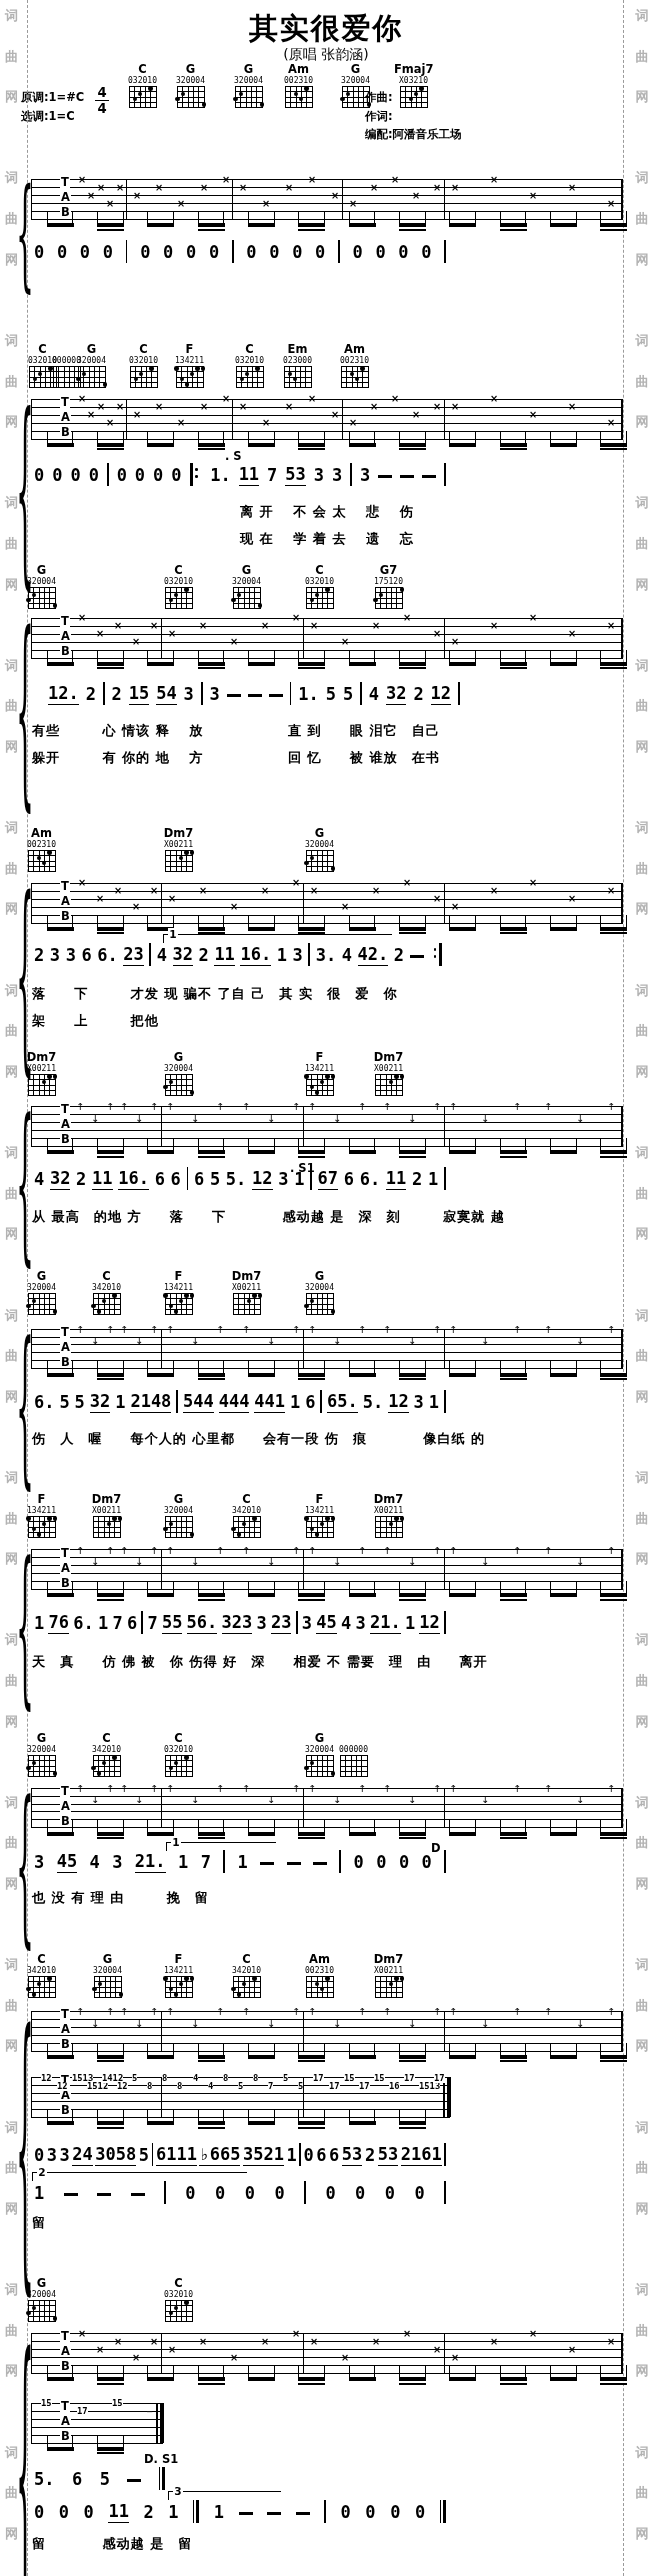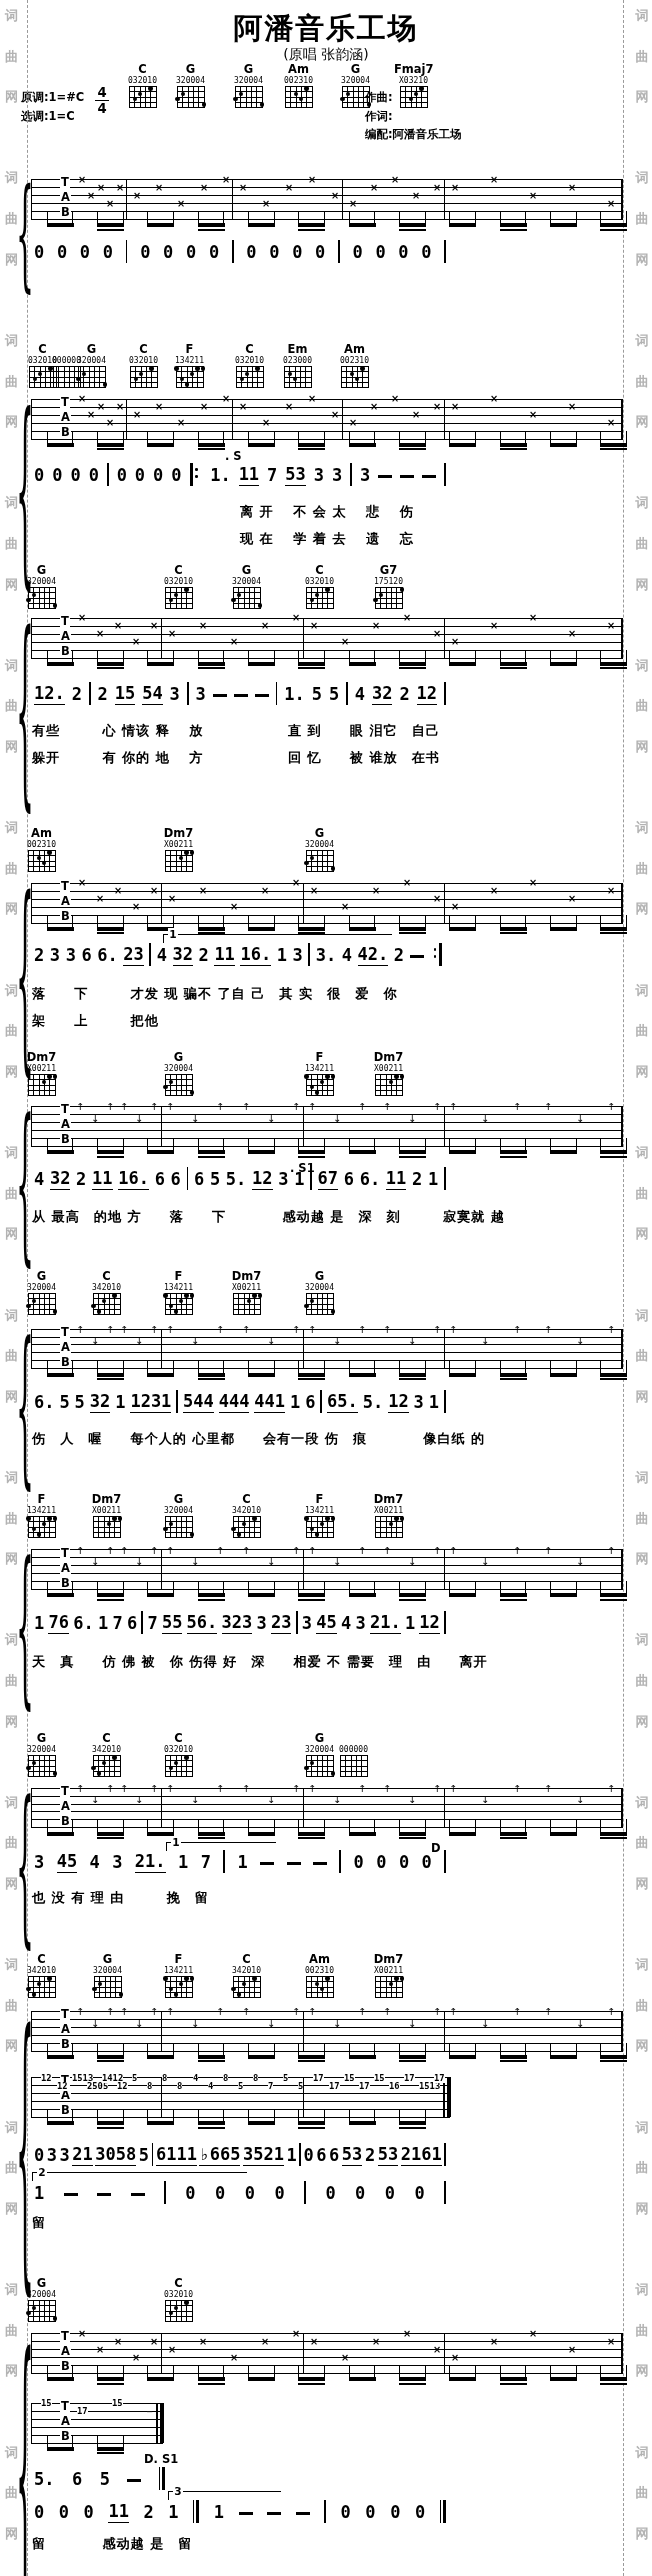--- a/index.html
+++ b/index.html
@@ -50,21 +50,21 @@
   .lyric{position:absolute;font-size:13.2px;font-weight:bold;white-space:nowrap;letter-spacing:0.9px;}
   
   .marker{position:absolute;font-size:11.5px;font-weight:bold;white-space:nowrap;}
   .volta{position:absolute;height:8px;border-top:1.3px solid #000;border-left:1.3px solid #000;}
   .volta span{position:absolute;left:3.5px;top:-7px;font-size:10.6px;font-weight:bold;background:#fff;padding:0 1.8px;}
 </style>
 </head>
 <body>
 
 <div id="sheet">
-  <div class="title">阿潘音乐工场</div>
+  <div class="title">其实很爱你</div>
   <div class="subtitle">(原唱 张韵涵)</div>
   <div class="keyinfo">
     <div>原调:1=#C</div>
     <div>选调:1=C</div>
   </div>
   <div class="timesig">
     <div class="tn">4</div>
     <div>4</div>
   </div>
   <div class="credits">
@@ -847,21 +847,21 @@
       <div class="stv" style="left: 500px; top: 650px; width: 0.9px; height: 14px; position: absolute;"></div>
       <div class="stv" style="left: 525px; top: 650px; width: 0.9px; height: 14px; position: absolute;"></div>
       <div class="beam" style="left: 550px; top: 662px; width: 26.5px; height: 3.5px; position: absolute;"></div>
       <div class="stv" style="left: 550px; top: 650px; width: 0.9px; height: 14px; position: absolute;"></div>
       <div class="stv" style="left: 576px; top: 650px; width: 0.9px; height: 14px; position: absolute;"></div>
       <div class="beam" style="left: 600px; top: 662px; width: 26.5px; height: 3.5px; position: absolute;"></div>
       <div class="beam2" style="left: 600px; top: 667px; width: 26.5px; height: 1.8px; position: absolute;"></div>
       <div class="stv" style="left: 600px; top: 650px; width: 0.9px; height: 14px; position: absolute;"></div>
       <div class="stv" style="left: 626px; top: 650px; width: 0.9px; height: 14px; position: absolute;"></div>
     </div>
-    <div class="melody" style="left: 34px; top: 682px; width: 412px; height: 23px; position: absolute;">
+    <div class="melody" style="left: 48px; top: 682px; width: 412px; height: 23px; position: absolute;">
       <div class="grp">12.</div>
       <div>2</div>
       <div class="bar"></div>
       <div>2</div>
       <div class="grp">15</div>
       <div class="grp">54</div>
       <div>3</div>
       <div class="bar"></div>
       <div>3</div>
       <div class="dash"></div>
@@ -1428,21 +1428,21 @@
       <div class="beam2" style="left: 600px; top: 1378px; width: 26.5px; height: 1.8px; position: absolute;"></div>
       <div class="stv" style="left: 600px; top: 1360px; width: 0.9px; height: 14px; position: absolute;"></div>
       <div class="stv" style="left: 626px; top: 1360px; width: 0.9px; height: 14px; position: absolute;"></div>
     </div>
     <div class="melody" style="left: 34px; top: 1390px; width: 412px; height: 23px; position: absolute;">
       <div>6.</div>
       <div>5</div>
       <div>5</div>
       <div class="grp">32</div>
       <div>1</div>
-      <div class="grp">1231</div>
+      <div class="grp">2148</div>
       <div class="bar"></div>
       <div class="grp">544</div>
       <div class="grp">444</div>
       <div class="grp">441</div>
       <div>1</div>
       <div>6</div>
       <div class="bar"></div>
       <div class="grp">65.</div>
       <div>5.</div>
       <div class="grp">12</div>
@@ -2111,21 +2111,21 @@
       <div class="stv" style="left: 161px; top: 2077px; width: 0.9px; height: 40px; position: absolute;"></div>
       <div class="stv" style="left: 303px; top: 2077px; width: 0.9px; height: 40px; position: absolute;"></div>
       <div class="stv end2" style="left: 443px; top: 2077px; width: 1.8px; height: 40px; position: absolute;"></div>
       <div class="stv end5" style="left: 447px; top: 2077px; width: 4.4px; height: 40px; position: absolute;"></div>
       <div class="tabletter" style="left: 60px; top: 2075px; position: absolute;">T</div>
       <div class="tabletter" style="left: 60px; top: 2090px; position: absolute;">A</div>
       <div class="tabletter" style="left: 60px; top: 2105px; position: absolute;">B</div>
       <div class="glyphfret" style="left: 41px; top: 2074px; position: absolute;">12</div>
       <div class="glyphfret" style="left: 57px; top: 2082px; position: absolute;">12</div>
       <div class="glyphfret" style="left: 72px; top: 2074px; position: absolute;">1513</div>
-      <div class="glyphfret" style="left: 87px; top: 2082px; position: absolute;">2505</div>
+      <div class="glyphfret" style="left: 87px; top: 2082px; position: absolute;">1512</div>
       <div class="glyphfret" style="left: 102px; top: 2074px; position: absolute;">1412</div>
       <div class="glyphfret" style="left: 117px; top: 2082px; position: absolute;">12</div>
       <div class="glyphfret" style="left: 132px; top: 2074px; position: absolute;">5</div>
       <div class="glyphfret" style="left: 147px; top: 2082px; position: absolute;">8</div>
       <div class="glyphfret" style="left: 162px; top: 2074px; position: absolute;">8</div>
       <div class="glyphfret" style="left: 177px; top: 2082px; position: absolute;">8</div>
       <div class="glyphfret" style="left: 193px; top: 2074px; position: absolute;">4</div>
       <div class="glyphfret" style="left: 208px; top: 2082px; position: absolute;">4</div>
       <div class="glyphfret" style="left: 223px; top: 2074px; position: absolute;">8</div>
       <div class="glyphfret" style="left: 238px; top: 2082px; position: absolute;">5</div>
@@ -2168,21 +2168,21 @@
       <div class="stv" style="left: 374px; top: 2109px; width: 0.9px; height: 14px; position: absolute;"></div>
       <div class="beam" style="left: 399px; top: 2121px; width: 26.5px; height: 3.5px; position: absolute;"></div>
       <div class="beam2" style="left: 399px; top: 2127px; width: 26.5px; height: 1.8px; position: absolute;"></div>
       <div class="stv" style="left: 399px; top: 2109px; width: 0.9px; height: 14px; position: absolute;"></div>
       <div class="stv" style="left: 425px; top: 2109px; width: 0.9px; height: 14px; position: absolute;"></div>
     </div>
     <div class="melody" style="left: 34px; top: 2143px; width: 412px; height: 23px; position: absolute;">
       <div>0</div>
       <div>3</div>
       <div>3</div>
-      <div class="grp">21</div>
+      <div class="grp">24</div>
       <div class="grp">3058</div>
       <div>5</div>
       <div class="bar"></div>
       <div class="grp">6111</div>
       <div class="grp">♭665</div>
       <div class="grp">3521</div>
       <div>1</div>
       <div class="bar"></div>
       <div>0</div>
       <div>6</div>

